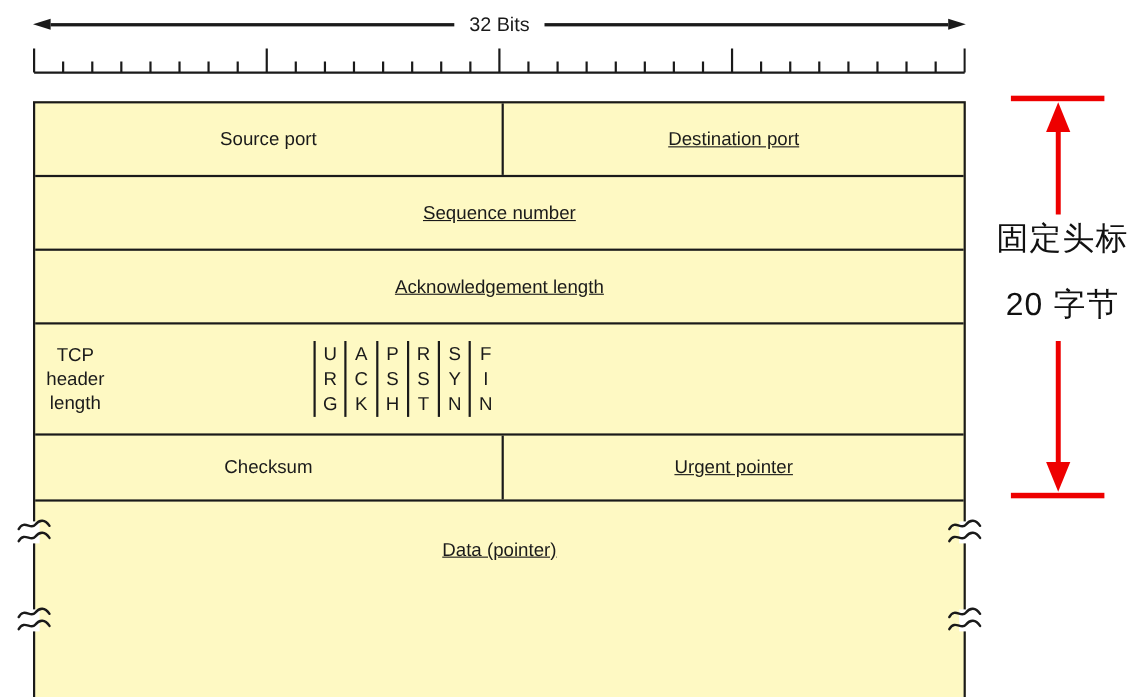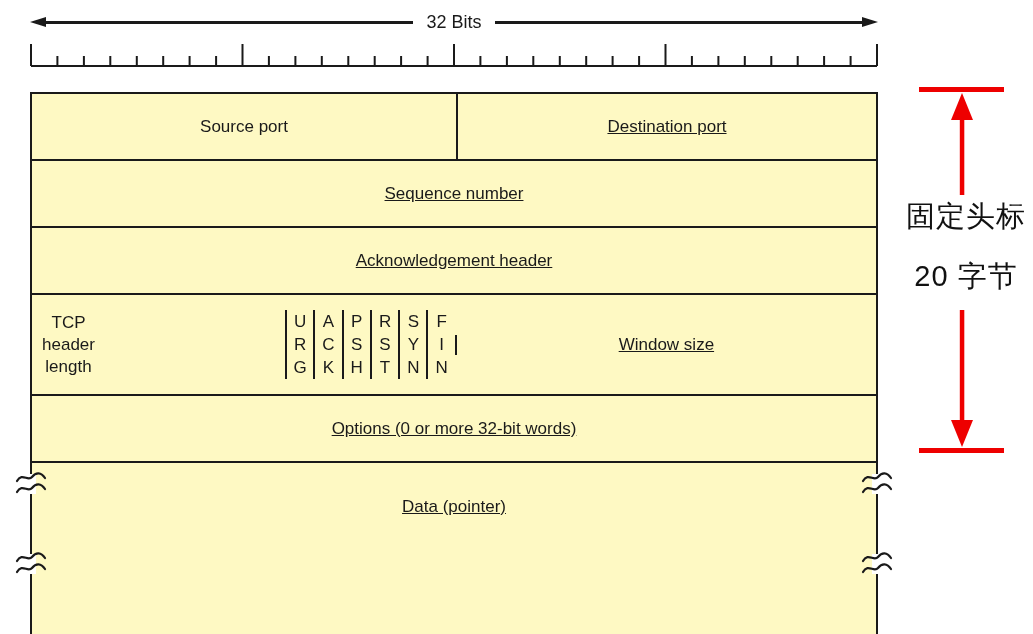--- a/index.html
+++ b/index.html
@@ -77,21 +77,21 @@
 
   <div class="tcp-table">
     <div class="t-row first h65">
       <div class="t-cell first w424">Source port</div>
       <div class="t-cell grow">Destination port</div>
     </div>
     <div class="t-row h67">
       <div class="t-cell first grow">Sequence number</div>
     </div>
     <div class="t-row h67">
-      <div class="t-cell first grow">Acknowledgement header</div>
+      <div class="t-cell first grow">Acknowledgement length</div>
     </div>
     <div class="t-row h101">
       <div class="t-cell first w73 wrap-label">TCP header length</div>
       <div class="t-cell w180 reserved"></div>
       <div class="t-cell flag-cell flag-label">U
 R
 G</div>
       <div class="t-cell flag-cell flag-label">A
 C
 K</div>
@@ -100,24 +100,24 @@
 H</div>
       <div class="t-cell flag-cell flag-label">R
 S
 T</div>
       <div class="t-cell flag-cell flag-label">S
 Y
 N</div>
       <div class="t-cell flag-cell flag-label">F
 I
 N</div>
-      <div class="t-cell grow">Window size</div>
     </div>
-    <div class="t-row h67">
-      <div class="t-cell first grow">Options (0 or more 32-bit words)</div>
+    <div class="t-row h60">
+      <div class="t-cell first w424">Checksum</div>
+      <div class="t-cell grow">Urgent pointer</div>
     </div>
     <div class="t-row h89">
       <div class="t-cell first grow">Data (pointer)</div>
     </div>
   </div>
 
   <svg class="break-mark" style="left:11px; top:467px;" viewBox="0 0 40 34">
     <rect x="15" y="7" width="10" height="20" fill="#fff"></rect>
     <path d="M6,14 C11,5 17,15 21,10 S30,5 34,11" stroke="#1a1a1a" stroke-width="2.2" fill="none" stroke-linecap="round"></path>
     <path d="M6,25 C11,16 17,26 21,21 S30,16 34,22" stroke="#1a1a1a" stroke-width="2.2" fill="none" stroke-linecap="round"></path>

